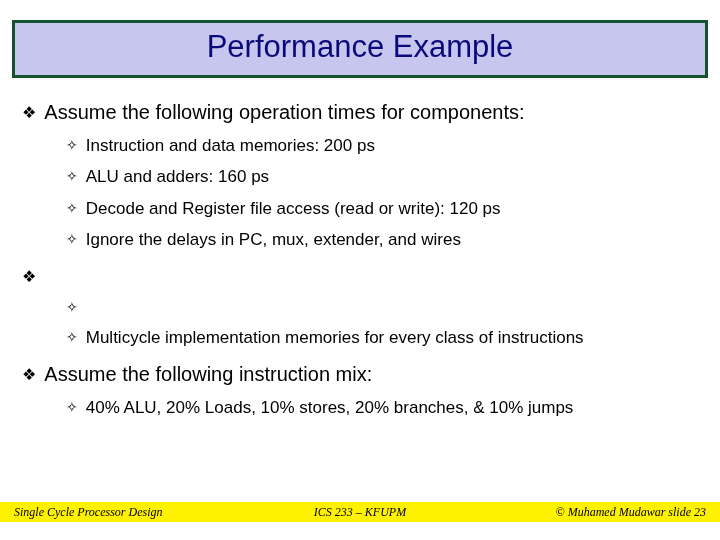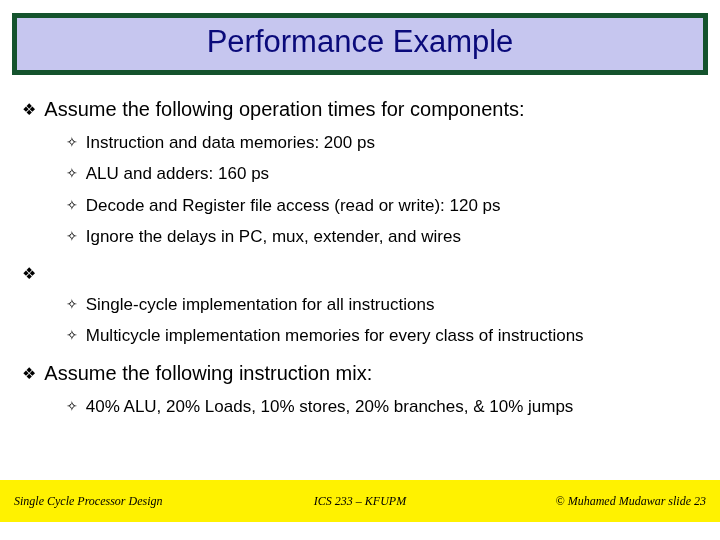--- a/index.html
+++ b/index.html
@@ -6,22 +6,22 @@
   body {
     width: 720px;
     height: 540px;
     background: #ffffff;
     font-family: Arial, sans-serif;
     position: relative;
     overflow: hidden;
   }
   .title-bar {
     background: #c6c6ef;
-    border: 5px solid #14532d;
-    margin: 13px 12px 0 12px;
+    border: 3px solid #14532d;
+    margin: 20px 12px 0 12px;
     padding: 6px 0 10px 0;
     text-align: center;
   }
   .title-text {
     font-family: "Comic Sans MS", cursive, sans-serif;
     font-size: 31px;
     color: #0a0a7a;
     font-weight: normal;
   }
   .content {
@@ -57,21 +57,21 @@
     margin-right: 8px;
     margin-top: 2px;
     color: #000;
     flex-shrink: 0;
   }
   .footer {
     position: absolute;
     left: 0;
     right: 0;
     bottom: 18px;
-    height: 42px;
+    height: 20px;
     background: #fff200;
     display: flex;
     align-items: center;
     font-family: "Times New Roman", serif;
     font-style: italic;
     font-size: 12px;
     color: #000;
   }
   .footer .left { flex: 1; padding-left: 14px; }
   .footer .center { flex: 1; text-align: center; }
@@ -105,21 +105,20 @@
   <div class="lvl2">
     <span class="bullet">✧</span>
     <span>Ignore the delays in PC, mux, extender, and wires</span>
   </div>
 
   <div class="lvl1">
     <span class="bullet">❖</span>
   </div>
   <div class="lvl2">
     <span class="bullet">✧</span>
-    <span>Single-cycle implementation for all instructions</span>
   </div>
   <div class="lvl2">
     <span class="bullet">✧</span>
     <span>Multicycle implementation memories for every class of instructions</span>
   </div>
 
   <div class="lvl1">
     <span class="bullet">❖</span>
     <span>Assume the following instruction mix:</span>
   </div>

